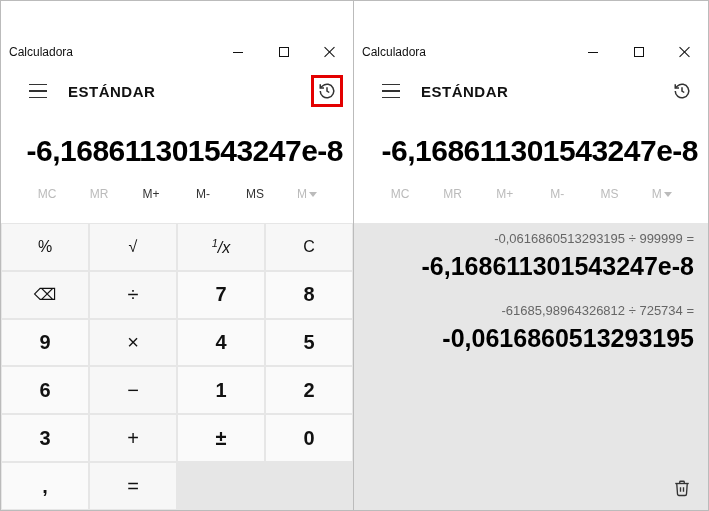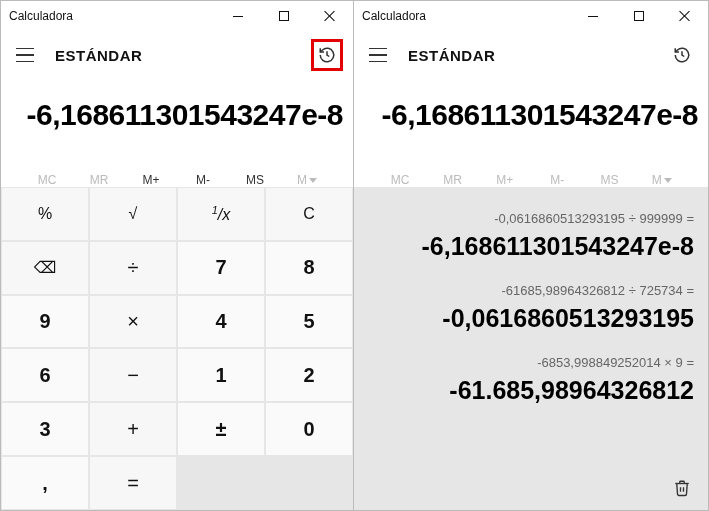--- a/index.html
+++ b/index.html
@@ -1,56 +1,56 @@
 <!DOCTYPE html>
 <html><head>
 <meta charset="utf-8">
 <style>
   * { box-sizing: border-box; margin: 0; padding: 0; font-family: "Segoe UI", Arial, sans-serif; }
   body { width: 709px; height: 511px; display: flex; background: #fff; }
   .app { display: flex; flex-direction: column; border: 1px solid #bbb; }
   .app-left { width: 354px; height: 511px; }
   .app-right { width: 355px; height: 511px; border-left: none; }
-  .titlebar { height: 30px; display: flex; align-items: center; justify-content: space-between; padding: 0 0 0 8px; background: #fff; }
+  .titlebar { height: 30px; display: flex; align-items: center; justify-content: space-between; padding: 0 0 0 8px; background: #fff; margin-top: 36px; }
   .titlebar .title { font-size: 12px; color: #111; }
   .win-controls { display: flex; }
   .win-btn { width: 46px; height: 30px; display: flex; align-items: center; justify-content: center; }
   .icon-min { width: 10px; height: 1px; background: #111; }
   .icon-max { width: 10px; height: 10px; border: 1px solid #111; }
   .icon-close { width: 12px; height: 12px; position: relative; }
   .icon-close::before, .icon-close::after { content:""; position:absolute; left:5px; top:-1px; width:1px; height:14px; background:#111; }
   .icon-close::before { transform: rotate(45deg); }
   .icon-close::after { transform: rotate(-45deg); }
-  .header { height: 48px; display: flex; align-items: center; padding: 0 8px; position: relative; }
+  .header { height: 48px; display: flex; align-items: center; padding: 0 21px; position: relative; }
   .hamburger { width: 32px; height: 32px; display: flex; flex-direction: column; justify-content: center; gap: 5px; align-items: center; }
   .hamburger span { width: 18px; height: 1.5px; background: #333; display:block; }
   .mode-label { font-weight: 600; font-size: 15px; letter-spacing: 0.5px; margin-left: 14px; color: #111; }
   .history-btn { position: absolute; right: 10px; width: 32px; height: 32px; display: flex; align-items: center; justify-content: center; }
   .history-btn.highlighted { border: 3px solid #e30000; }
   svg.hist { width: 18px; height: 18px; }
   .display { height: 72px; display: flex; align-items: center; justify-content: flex-end; padding: 0 10px; }
   .display-val { font-size: 30px; font-weight: 700; color: #000; white-space: nowrap; letter-spacing: -0.5px; }
-  .mem-row { height: 36px; display: flex; align-items: flex-end; justify-content: space-around; padding: 0 20px; }
+  .mem-row { height: 36px; display: flex; align-items: flex-start; justify-content: space-around; padding: 0 20px; }
   .mem-btn { flex: 1; text-align: center; font-size: 12px; color: #333; position: relative; }
   .mem-btn.disabled { color: #bbb; }
   .keypad { flex: 1; display: grid; grid-template-columns: repeat(4, 1fr); grid-template-rows: repeat(6, 1fr); gap: 2px; background: #e6e6e6; padding: 1px; }
   .key { display: flex; align-items: center; justify-content: center; font-size: 18px; background: #f0f0f0; color: #111; }
   .key.func { background: #f7f7f7; font-size: 16px; }
   .key.op { background: #f7f7f7; font-size: 20px; }
   .key.num { background: #fafafa; font-size: 20px; font-weight: 600; }
   .key .sq { font-style: italic; }
   .key .sq sup { font-size: 10px; }
   .subx { font-style: italic; }
   .subx .over { font-size: 11px; vertical-align: super; }
   .bksp { font-size: 18px; }
   .mem-drop::after { content:""; display:inline-block; width:0; height:0; border-left:4px solid transparent; border-right:4px solid transparent; border-top:5px solid #333; margin-left:2px; vertical-align:middle; }
   .mem-drop.disabled::after { border-top-color:#bbb; }
 
   
-  .history-area { flex: 1; background: #e6e6e6; padding: 24px 14px 8px 14px; display: flex; flex-direction: column; overflow: hidden; position: relative; }
+  .history-area { flex: 1; background: #e6e6e6; padding: 8px 14px 8px 14px; display: flex; flex-direction: column; overflow: hidden; position: relative; }
   .hist-entry { text-align: right; margin-bottom: 22px; }
   .hist-expr { font-size: 13px; color: #666; margin-bottom: 6px; }
   .hist-result { font-size: 25px; font-weight: 700; color: #000; white-space: nowrap; }
   .trash { position: absolute; right: 14px; bottom: 10px; width: 24px; height: 24px; display:flex; align-items:center; justify-content:center; }
   svg.trash-ic { width: 18px; height: 20px; }
 </style>
 </head>
 <body>
 
 <div class="app app-left">
@@ -170,24 +170,20 @@
   </div>
   <div class="history-area">
     <div class="hist-entry">
       <div class="hist-expr">-0,0616860513293195   ÷   999999 =</div>
       <div class="hist-result">-6,168611301543247e-8</div>
     </div>
     <div class="hist-entry">
       <div class="hist-expr">-61685,98964326812   ÷   725734 =</div>
       <div class="hist-result">-0,0616860513293195</div>
     </div>
-    <div class="hist-entry">
-      <div class="hist-expr">-6853,998849252014   ×   9 =</div>
-      <div class="hist-result">-61.685,98964326812</div>
-    </div>
     <div class="trash">
       <svg class="trash-ic" viewBox="0 0 24 24" fill="none" stroke="#333" stroke-width="1.8">
           <polyline points="3 6 5 6 21 6"></polyline>
           <path d="M19 6l-1 14a2 2 0 0 1-2 2H8a2 2 0 0 1-2-2L5 6"></path>
           <path d="M10 11v6M14 11v6"></path>
           <path d="M9 6V4a1 1 0 0 1 1-1h4a1 1 0 0 1 1 1v2"></path>
         </svg>
     </div>
   </div>
 </div>

